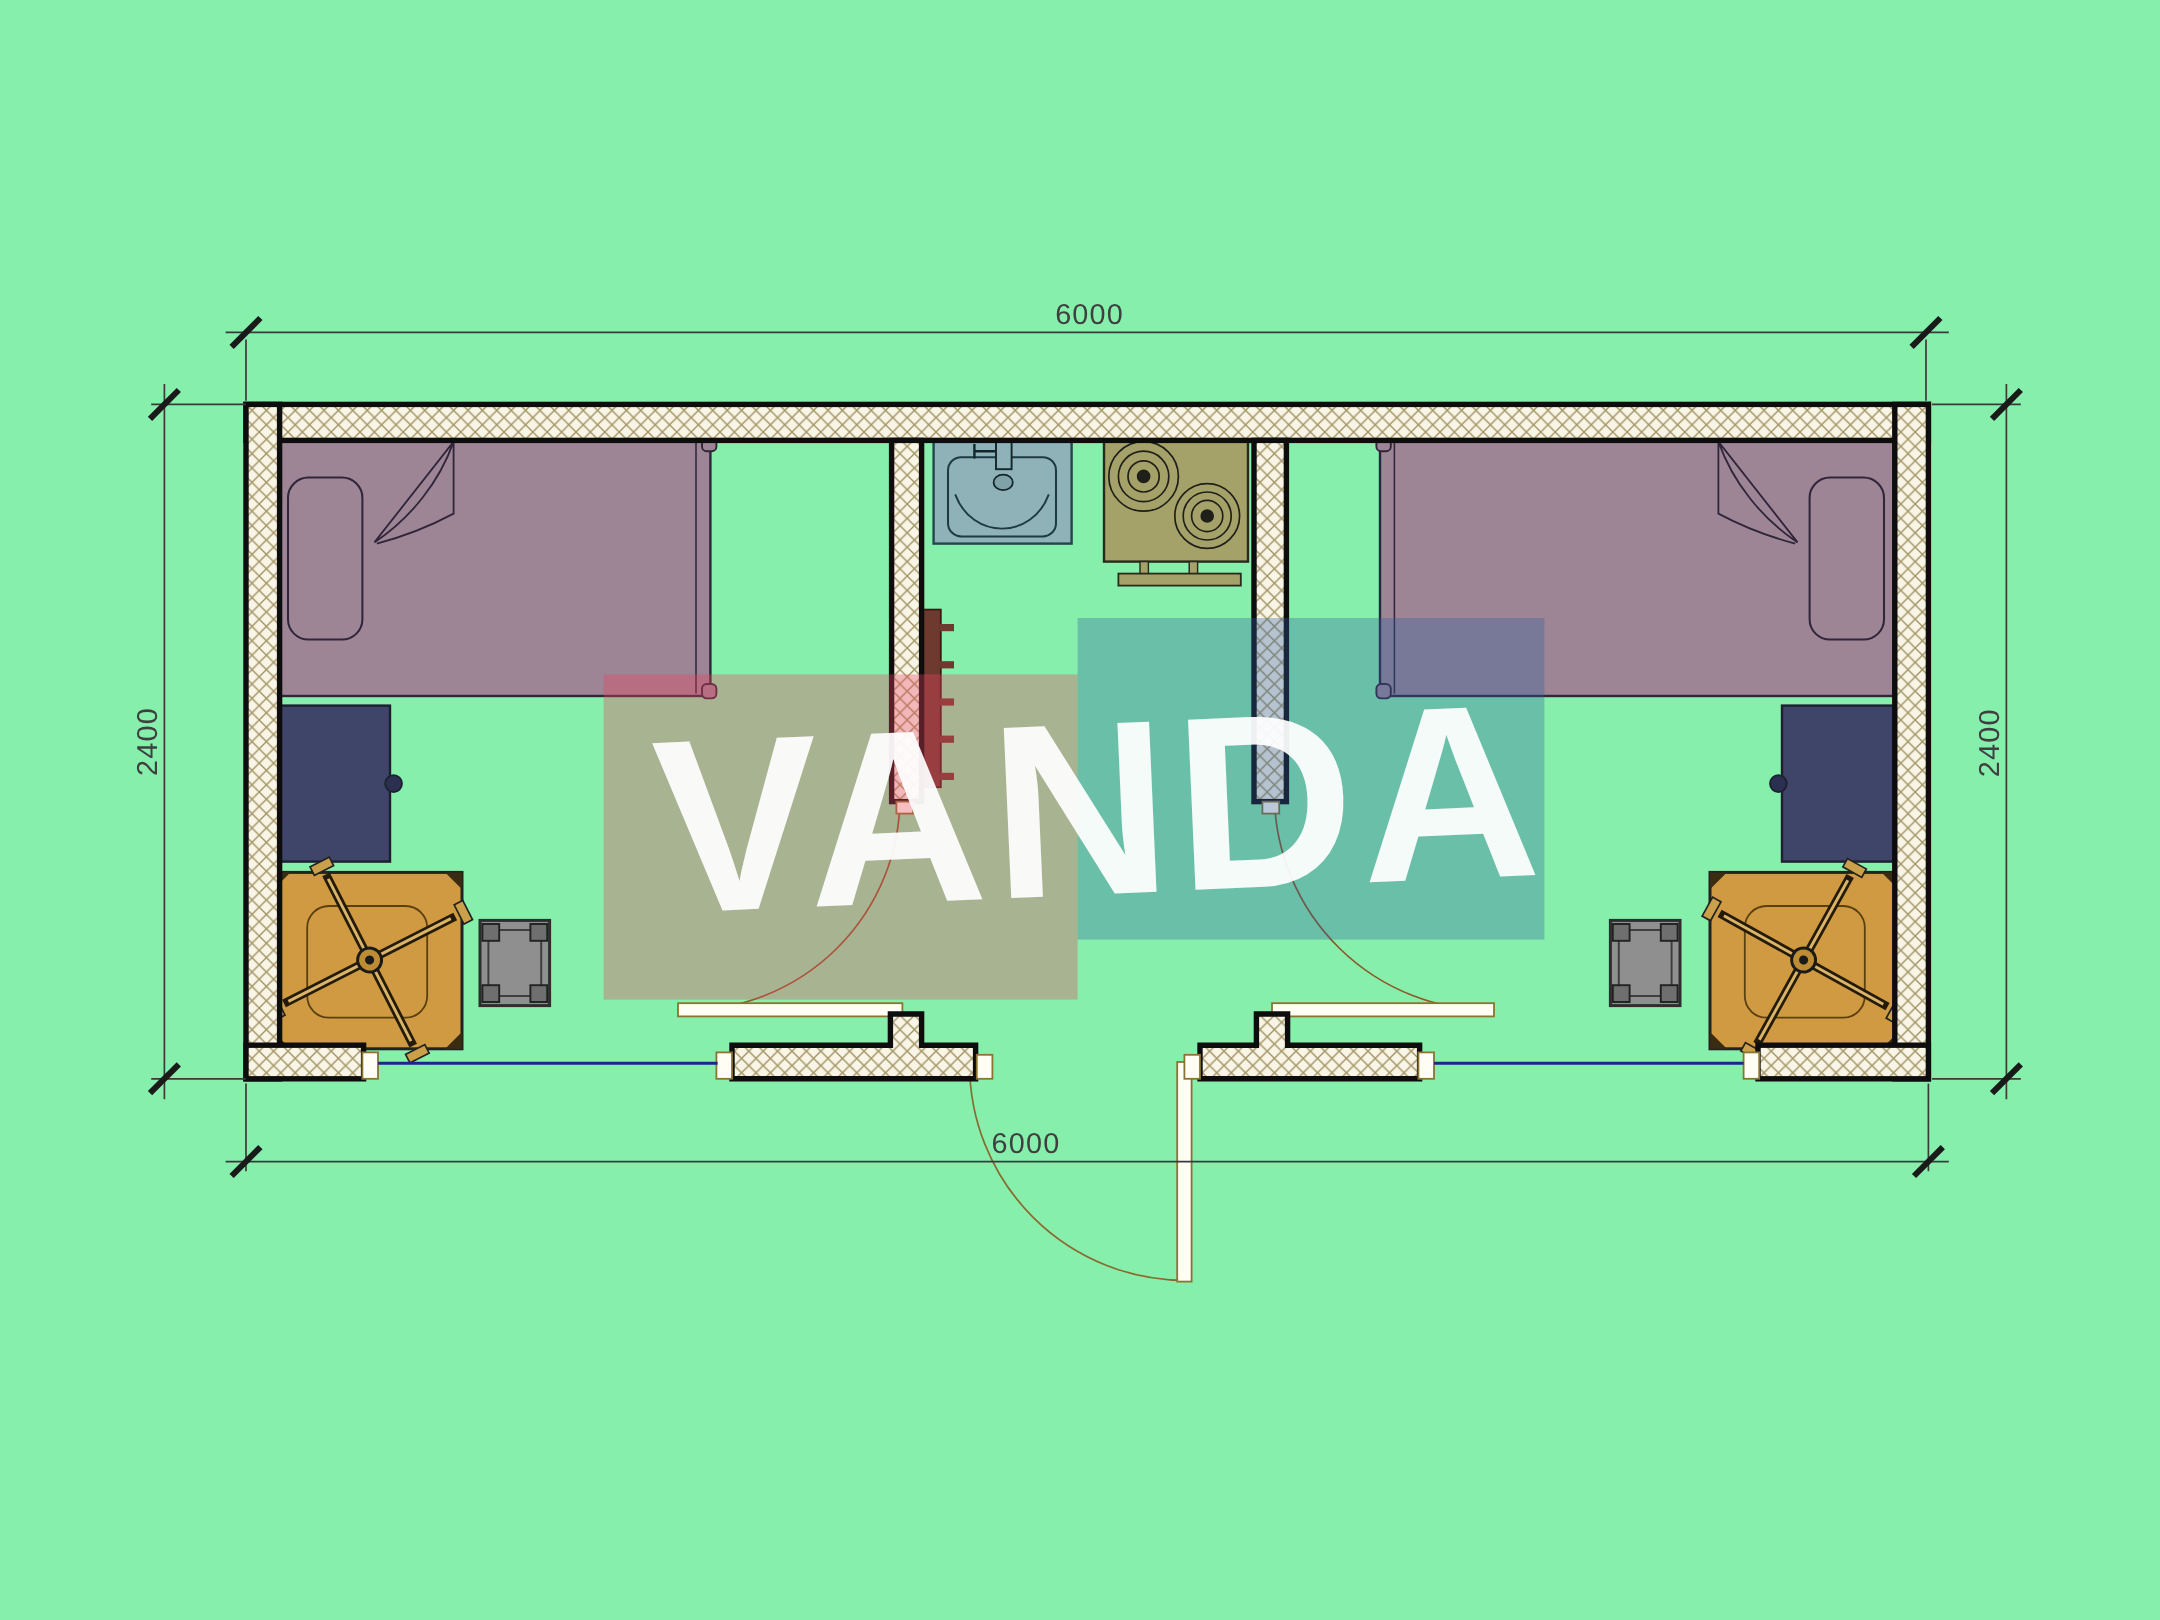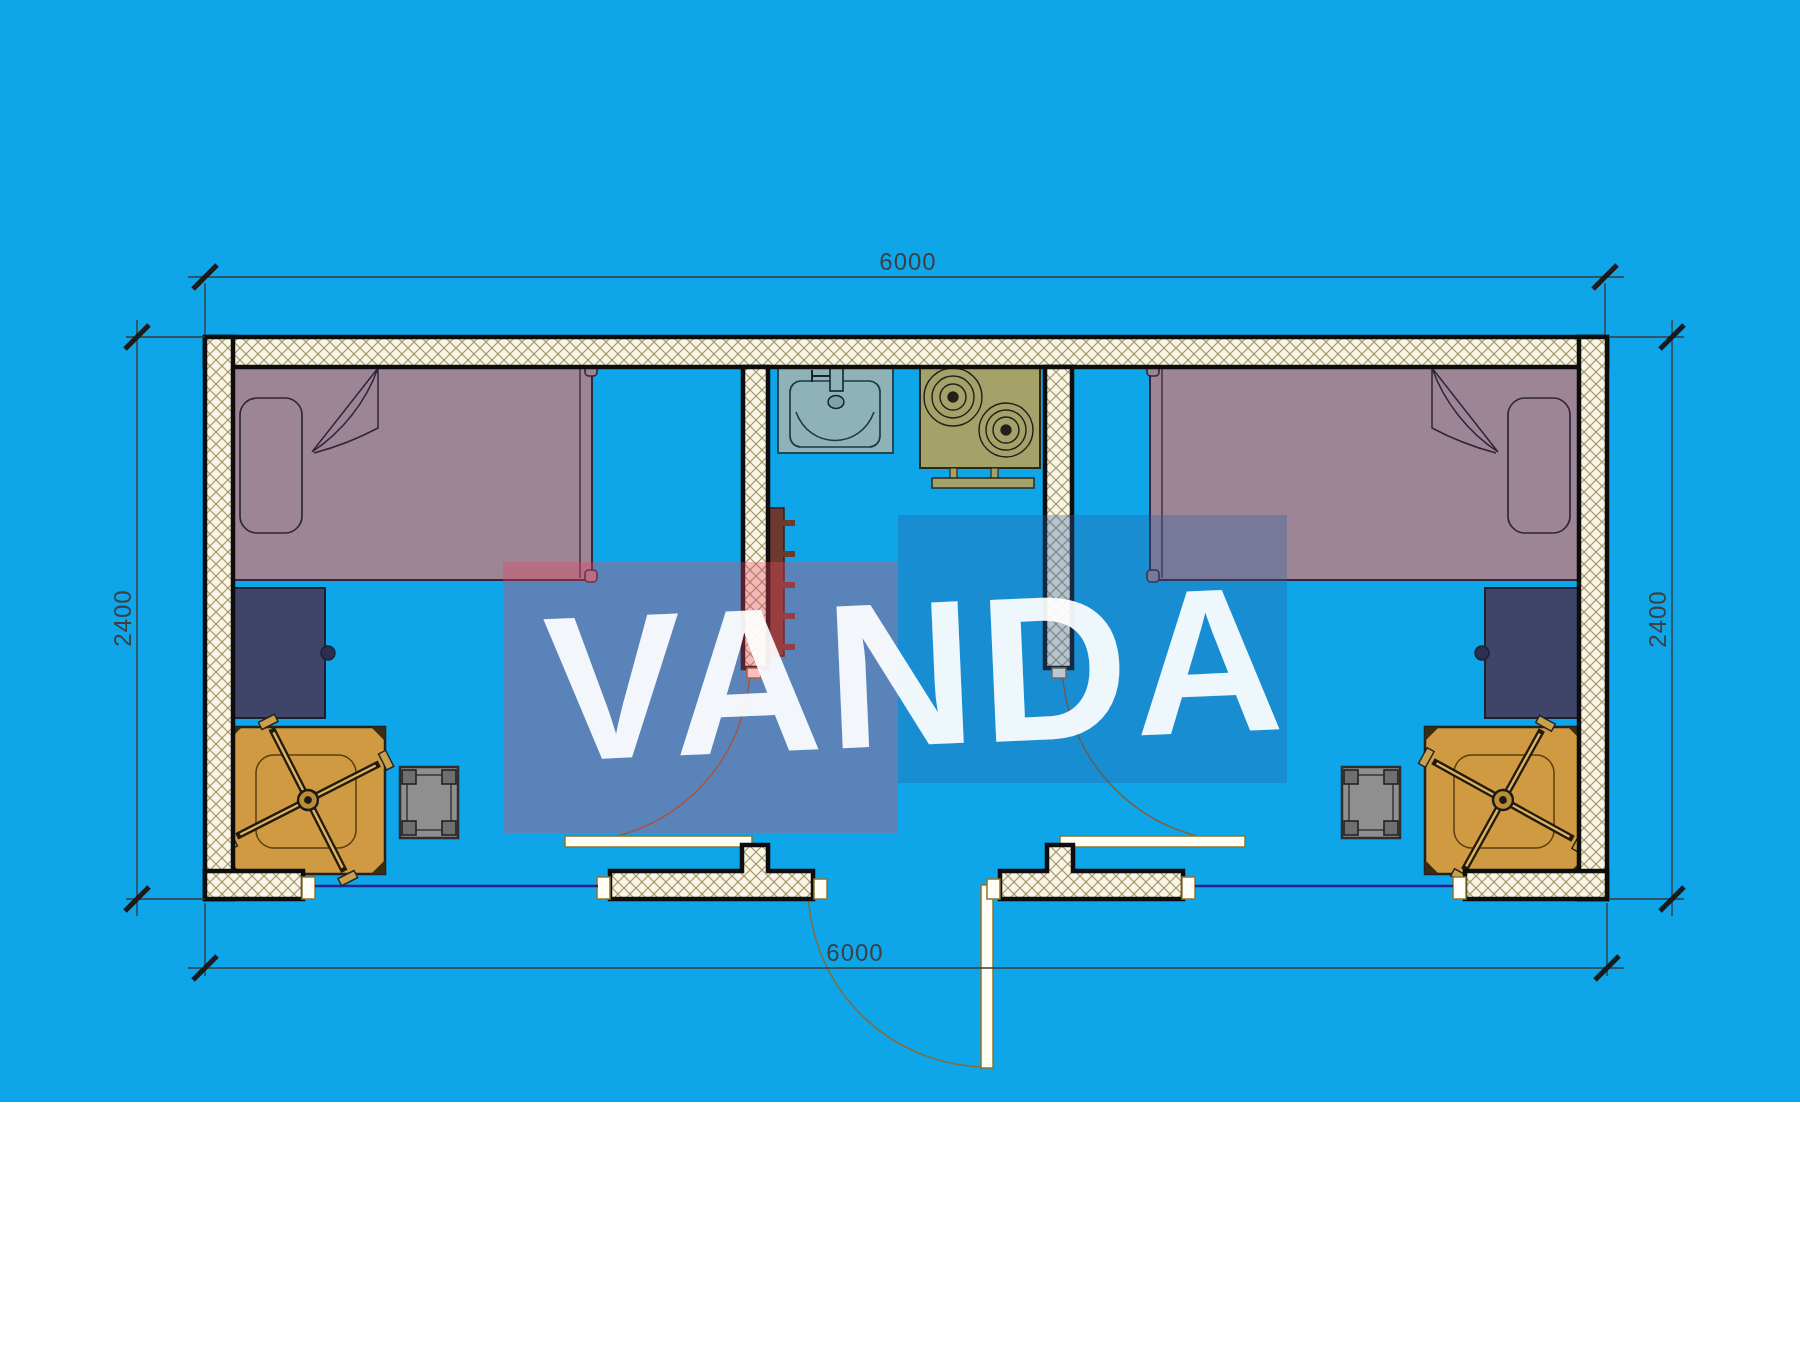--- a/index.html
+++ b/index.html
@@ -1,16 +1,16 @@
 <!DOCTYPE html>
 <html><head>
 <meta charset="utf-8">
 <style>
   html,body{margin:0;padding:0;background:#ffffff;}
-  .canvas{position:relative;width:1800px;height:1102px;background:#0ea5e9;overflow:hidden;
+  .canvas{position:relative;width:1800px;height:1350px;background:#86efac;overflow:hidden;
           font-family:"Liberation Sans",sans-serif;}
   svg{display:block;}
   text.dim{font-family:"Liberation Sans",sans-serif;font-size:24px;fill:#3f3f3f;letter-spacing:1px;}
   text.wm{font-family:"Liberation Sans",sans-serif;font-weight:bold;font-size:206px;
           letter-spacing:5px;fill:rgba(255,255,255,0.93);}
 </style>
 </head>
 <body>
 
 <div class="canvas">

